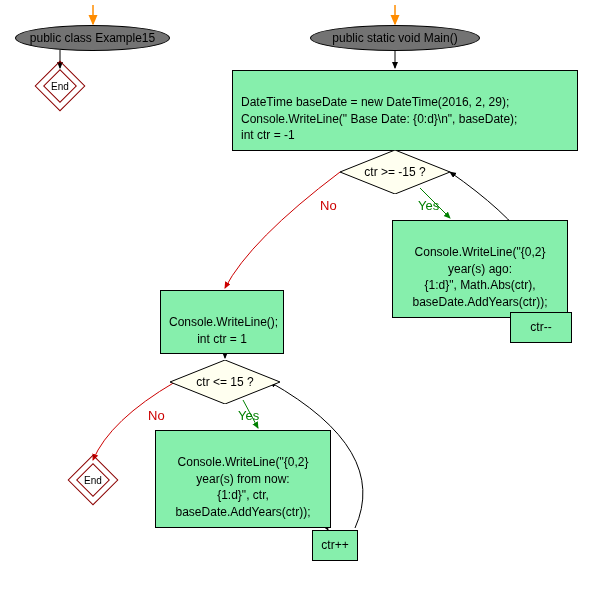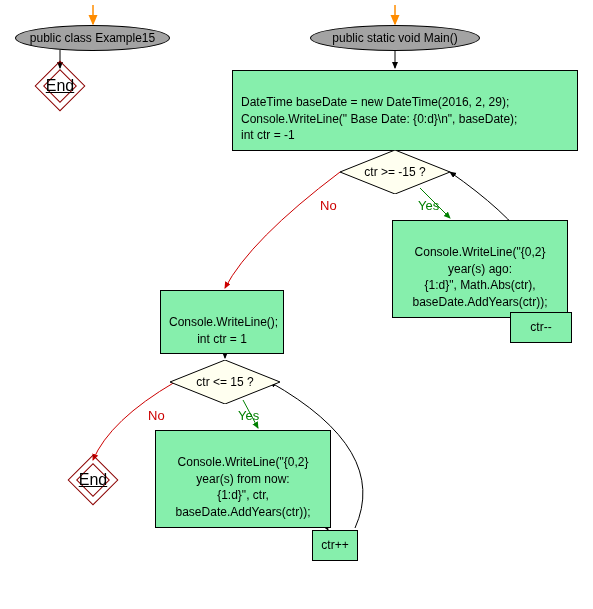--- a/index.html
+++ b/index.html
@@ -1,26 +1,26 @@
 <!DOCTYPE html>
 <html><head>
   <meta charset="utf-8">
   <style>
     * { margin: 0; padding: 0; box-sizing: border-box; }
     body { width: 593px; height: 609px; position: relative; font-family: Arial, sans-serif; font-size: 12px; background: #fff; }
     svg { position: absolute; top: 0; left: 0; }
     .node { position: absolute; }
-    .ellipse-node { background: #a3a3a3; border: 1px solid #000; border-radius: 50%; display: flex; align-items: center; justify-content: center; text-align: center; padding: 4px 12px; }
+    .ellipse-node { background: #737373; border: 1px solid #000; border-radius: 50%; display: flex; align-items: center; justify-content: center; text-align: center; padding: 4px 12px; }
     .rect-node { background: #86efac; border: 1px solid #000; padding: 6px 8px; text-align: center; line-height: 1.4; }
     .diamond { position: absolute; }
     .diamond-text { position: absolute; top: 50%; left: 50%; transform: translate(-50%, -50%); white-space: nowrap; text-align: center; }
     .end-node { position: absolute; }
     .end-outer { width: 100%; height: 100%; border: 1px solid #8b0000; transform: rotate(45deg); }
     .end-inner { position: absolute; top: 15%; left: 15%; width: 70%; height: 70%; border: 1px solid #8b0000; }
-    .end-text { position: absolute; top: 50%; left: 50%; transform: translate(-50%, -50%); font-size: 16px; text-decoration: underline; }
+    .end-text { position: absolute; top: 50%; left: 50%; transform: translate(-50%, -50%); font-size: 10px; }
     .edge-label { position: absolute; font-size: 13px; }
     .no-label { color: #cc0000; }
     .yes-label { color: #008000; }
   </style>
 </head>
 <body>
 
 <svg width="593" height="609">
   <defs>
     <marker id="arrow" markerWidth="8" markerHeight="8" refX="6" refY="3" orient="auto">

